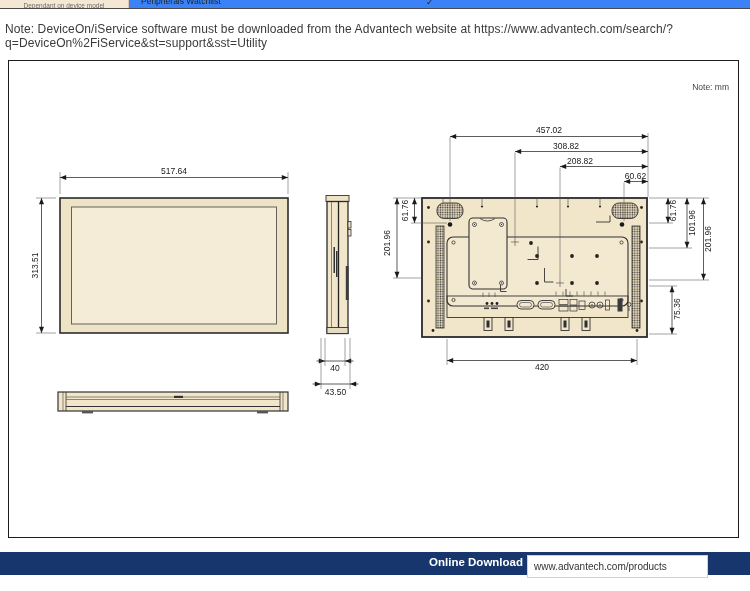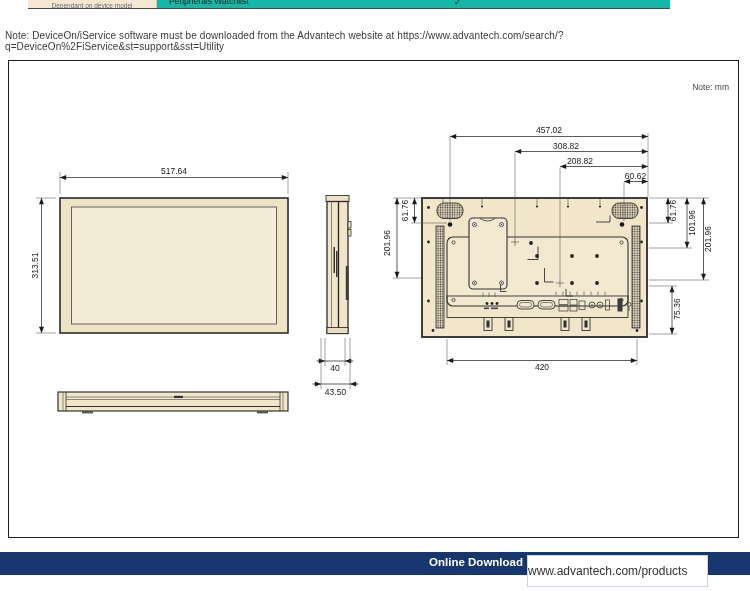--- a/index.html
+++ b/index.html
@@ -1,47 +1,47 @@
 <!DOCTYPE html>
 <html><head>
 <meta charset="utf-8">
 <style>
   html,body{margin:0;padding:0;}
   body{
     width:750px;height:591px;position:relative;background:#ffffff;
     font-family:"Liberation Sans","DejaVu Sans",sans-serif;overflow:hidden;
   }
   
-  .top-row{position:absolute;left:0;top:0;width:642px;height:8px;overflow:hidden;
-    border-bottom:1.6px solid #4a4a4a;background:#14b8a6;margin-left:28px;}
+  .top-row{position:absolute;left:0;top:0;width:750px;height:8px;overflow:hidden;
+    border-bottom:1.6px solid #4a4a4a;background:#3b82f6;}
   .top-row .cell-left{position:absolute;left:0;top:-6px;width:129px;height:16px;
     background:#f4e7d3;border-right:1px solid #d9c9b2;color:#6b6b6b;font-size:6.5px;
     display:flex;align-items:flex-end;justify-content:center;padding-bottom:1px;box-sizing:border-box;}
   .top-row .cell-label{position:absolute;left:141px;top:-4px;font-size:8.5px;color:#222;}
   .top-row .cell-check{position:absolute;left:426px;top:-3px;font-size:9px;color:#222;}
   
-  .note{position:absolute;left:5px;top:30px;width:742px;font-size:10px;color:#3a3a3a;letter-spacing:0.1px;}
+  .note{position:absolute;left:5px;top:22px;width:742px;font-size:12px;color:#3a3a3a;letter-spacing:0.1px;}
   
   .main-box{position:absolute;left:8px;top:60px;width:731px;height:478px;
     border:1.6px solid #1c1c1c;background:#fff;box-sizing:border-box;}
   .title{position:absolute;left:20px;top:8px;font-size:21px;font-weight:bold;
     color:#14356f;letter-spacing:-0.3px;}
   .unit{position:absolute;right:9px;top:21px;font-size:8.5px;color:#444;}
   
   svg.drawing{position:absolute;left:0;top:0;width:750px;height:591px;}
   svg .dim{font-size:8.5px;fill:#1a1a1a;}
   svg .dl{stroke:#333;stroke-width:0.8;fill:none;}
   svg .ext{stroke:#555;stroke-width:0.55;fill:none;}
   svg .thin{stroke:#444;stroke-width:0.6;fill:none;}
   
   .footer{position:absolute;left:0;top:552px;width:750px;height:23px;background:#17366d;}
   .footer .dl-label{position:absolute;right:227px;top:4px;font-size:11.5px;font-weight:bold;color:#fff;}
-  .footer .url-box{position:absolute;left:527px;top:3px;width:181px;height:32px;background:#fff;
-    border:1px solid #c9d2e0;box-sizing:border-box;font-size:12px;color:#333;
-    display:flex;align-items:center;padding-left:0;}
+  .footer .url-box{position:absolute;left:527px;top:3px;width:181px;height:23px;background:#fff;
+    border:1px solid #c9d2e0;box-sizing:border-box;font-size:10px;color:#333;
+    display:flex;align-items:center;padding-left:6px;}
 </style>
 </head>
 <body>
 
 <div class="top-row">
   <div class="cell-left">Dependant on device model</div>
   <div class="cell-label">Peripherals Watchlist</div>
   <div class="cell-check">✓</div>
 </div>
 

